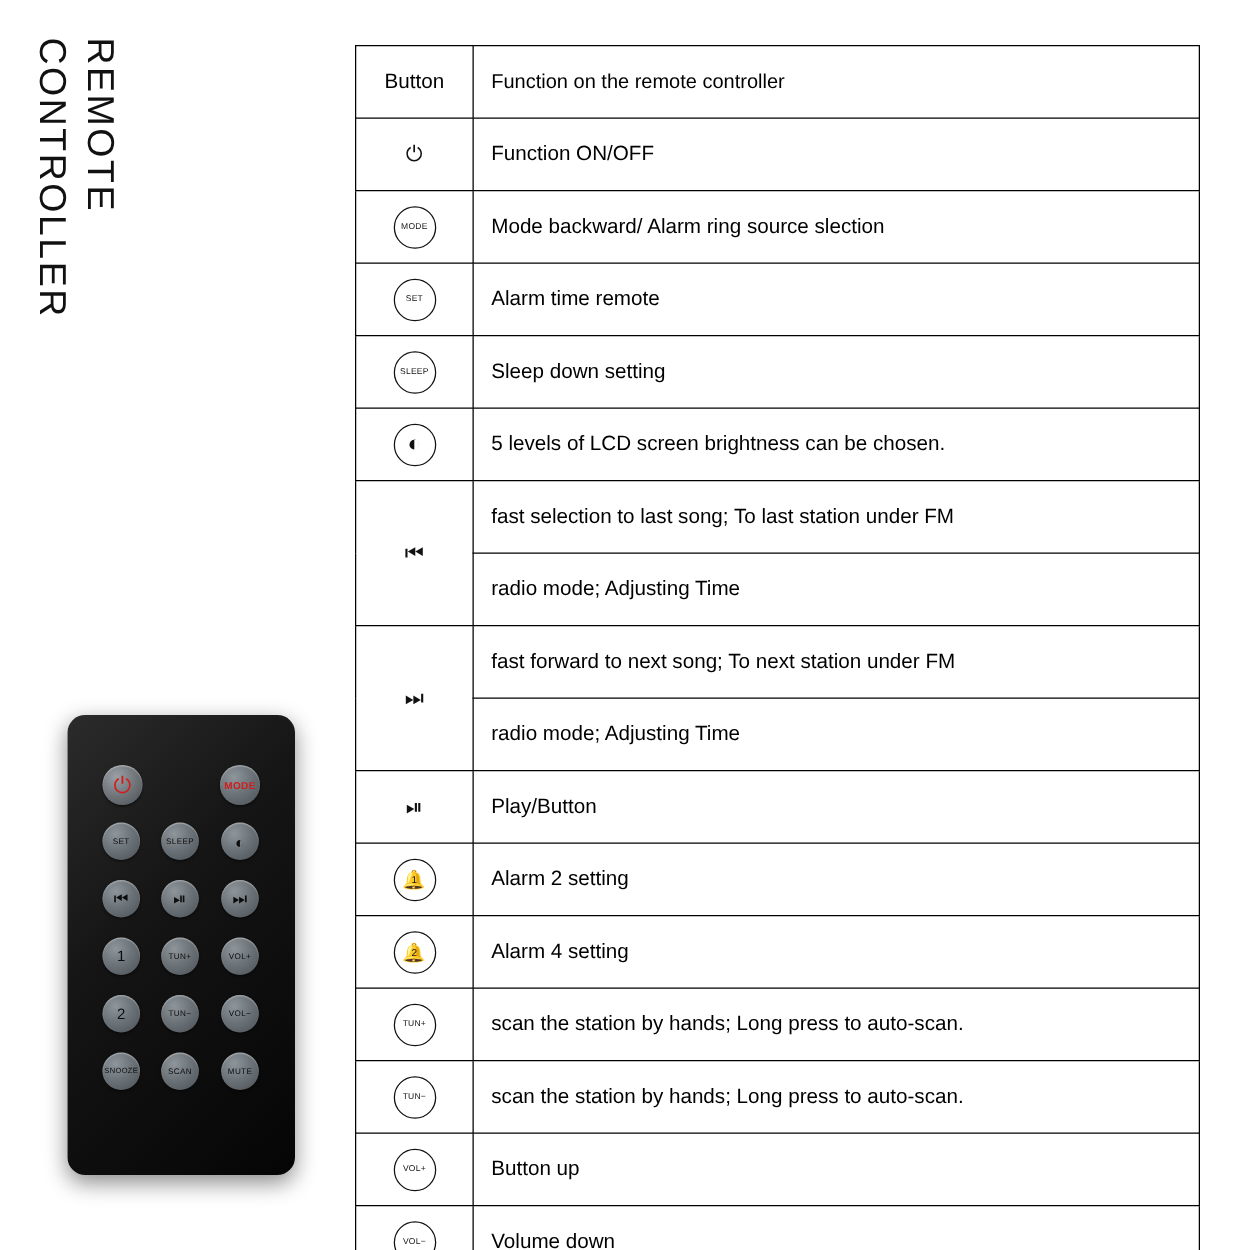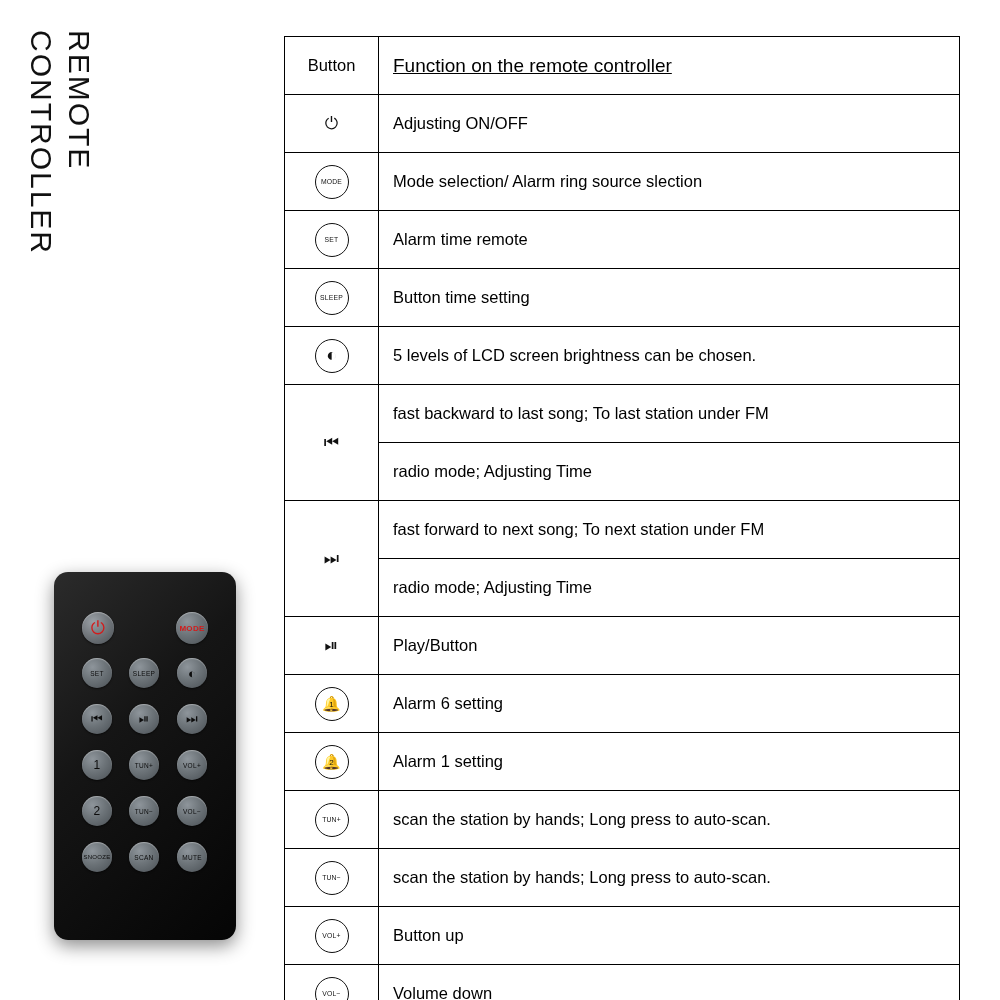--- a/index.html
+++ b/index.html
@@ -87,22 +87,21 @@
     text-align: center;
     height: 45px;
   }
   #spec-table .desc {
     padding: 6px 0 6px 14px;
     font-size: 16.5px;
     height: 45px;
     line-height: 1.25;
   }
   #spec-table .hdr {
-    font-size: 19px;
-    text-decoration: underline;
+    font-size: 16px;
   }
   #spec-table .hdr-btn {
     text-align: center;
     font-size: 16.5px;
   }
   .key {
     display: inline-flex;
     align-items: center;
     justify-content: center;
     width: 34px;
@@ -167,46 +166,46 @@
       <col>
     </colgroup>
   <tbody>
     <tr>
       <td class="hdr-btn btncell">Button</td>
       <td class="desc hdr">Function on the remote controller</td>
     </tr>
 
     <tr>
       <td class="btncell"><span class="key glyph">⏻</span></td>
-      <td class="desc">Adjusting ON/OFF</td>
+      <td class="desc">Function ON/OFF</td>
     </tr>
 
     <tr>
       <td class="btncell"><span class="key tiny">MODE</span></td>
-      <td class="desc">Mode selection/ Alarm ring source slection</td>
+      <td class="desc">Mode backward/ Alarm ring source slection</td>
     </tr>
 
     <tr>
       <td class="btncell"><span class="key tiny">SET</span></td>
       <td class="desc">Alarm time remote</td>
     </tr>
 
     <tr>
       <td class="btncell"><span class="key tiny">SLEEP</span></td>
-      <td class="desc">Button time setting</td>
+      <td class="desc">Sleep down setting</td>
     </tr>
 
     <tr>
       <td class="btncell"><span class="key sym">◐</span></td>
       <td class="desc">5 levels of LCD screen brightness can be chosen.</td>
     </tr>
 
     <tr>
       <td class="btncell" rowspan="2"><span class="key glyph">⏮</span></td>
-      <td class="desc">fast backward to last song; To last station under FM</td>
+      <td class="desc">fast selection to last song; To last station under FM</td>
     </tr>
     <tr>
       <td class="desc">radio mode;   Adjusting  Time</td>
     </tr>
 
     <tr>
       <td class="btncell" rowspan="2"><span class="key glyph">⏭</span></td>
       <td class="desc">fast forward to next song; To next station under FM</td>
     </tr>
     <tr>
@@ -215,28 +214,28 @@
 
     <tr>
       <td class="btncell"><span class="key glyph">⏯</span></td>
       <td class="desc">Play/Button</td>
     </tr>
 
     <tr>
       <td class="btncell">
         <span class="key bellwrap">🔔<span class="num">1</span></span>
       </td>
-      <td class="desc">Alarm 6 setting</td>
+      <td class="desc">Alarm 2 setting</td>
     </tr>
 
     <tr>
       <td class="btncell">
         <span class="key bellwrap">🔔<span class="num">2</span></span>
       </td>
-      <td class="desc">Alarm 1 setting</td>
+      <td class="desc">Alarm 4 setting</td>
     </tr>
 
     <tr>
       <td class="btncell"><span class="key tiny">TUN+</span></td>
       <td class="desc">scan the station by hands; Long press to auto-scan.</td>
     </tr>
 
     <tr>
       <td class="btncell"><span class="key tiny">TUN−</span></td>
       <td class="desc">scan the station by hands; Long press to auto-scan.</td>

